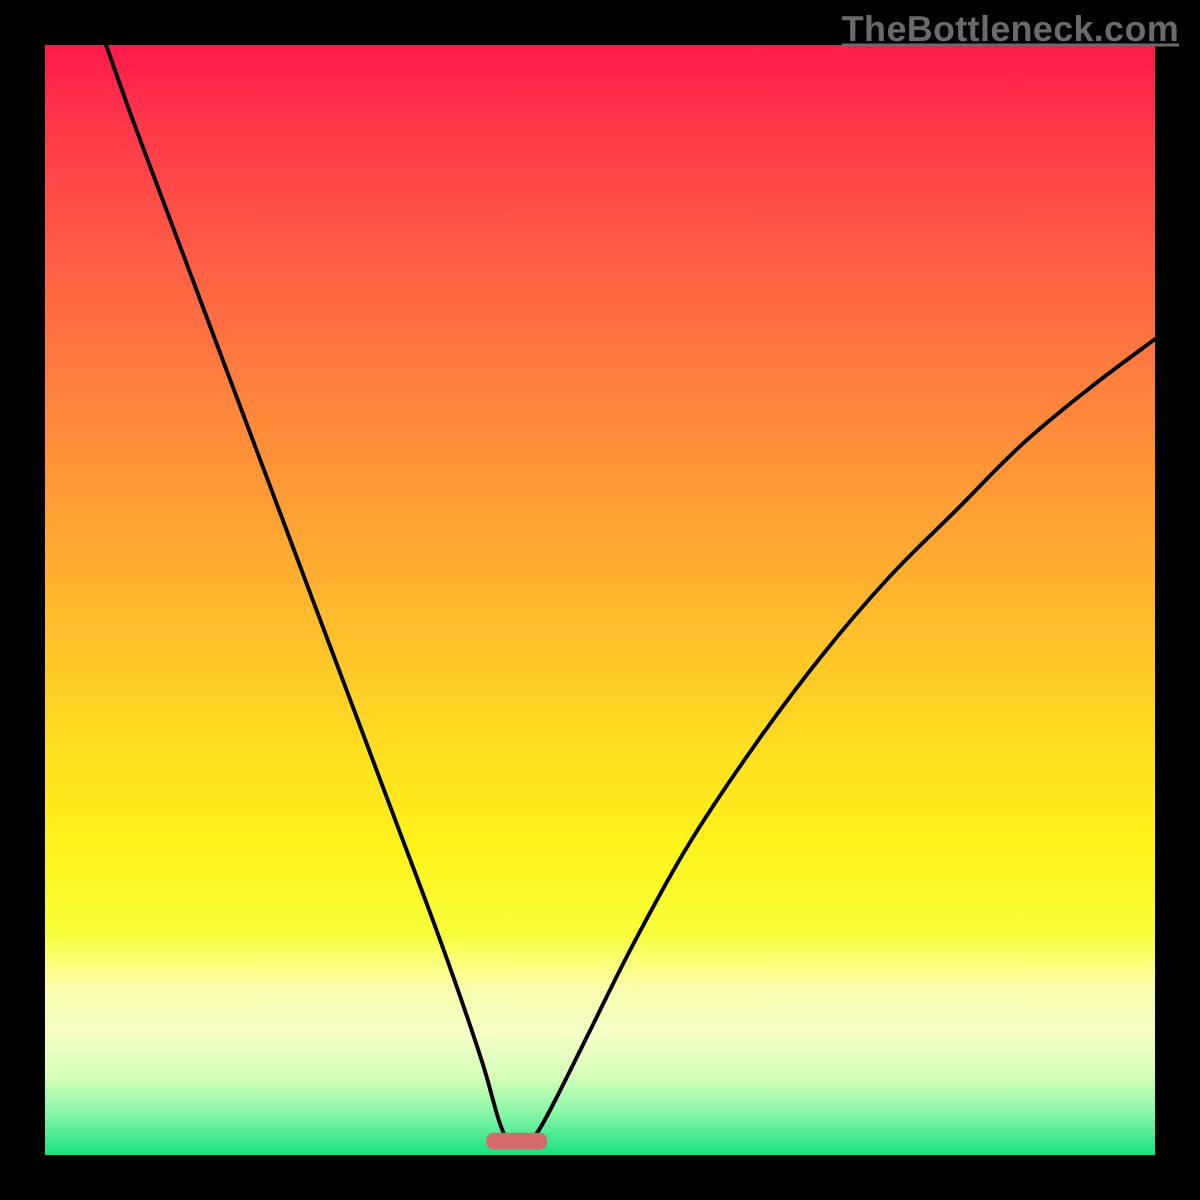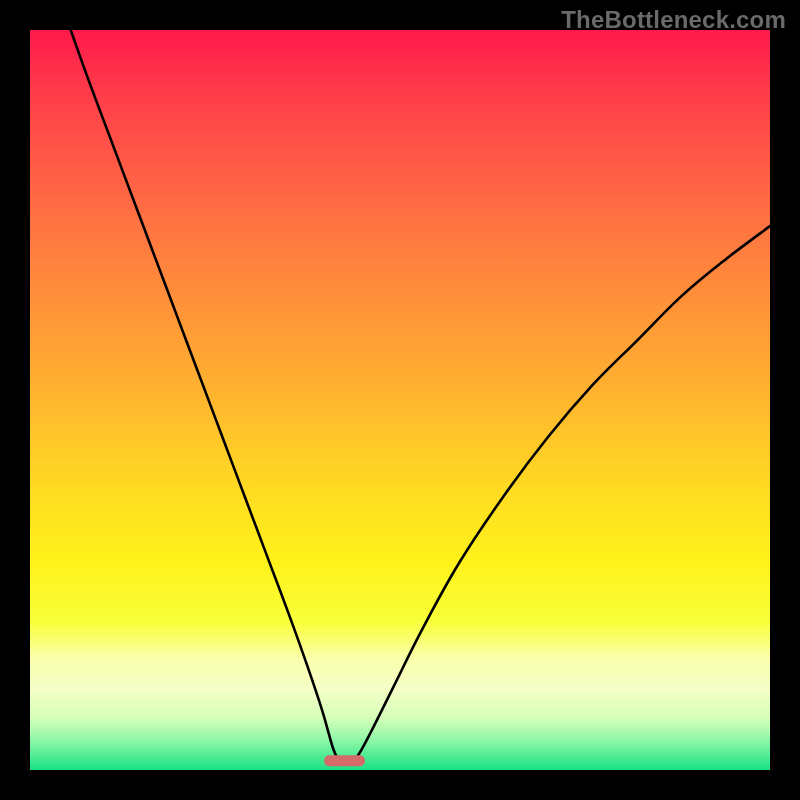--- a/index.html
+++ b/index.html
@@ -13,20 +13,21 @@
   .watermark {
     position: absolute;
     top: 6px;
     right: 14px;
     font-family: Arial, Helvetica, sans-serif;
     font-size: 24px;
     font-weight: 600;
     color: #6a6a6a;
     letter-spacing: 0.2px;
     z-index: 5;
+    text-decoration: underline;
   }
   .plot {
     position: absolute;
     left: 30px;
     top: 30px;
     width: 740px;
     height: 740px;
     background: linear-gradient(to bottom,
       #ff1a4b 0%,
       #ff3a4a 8%,

